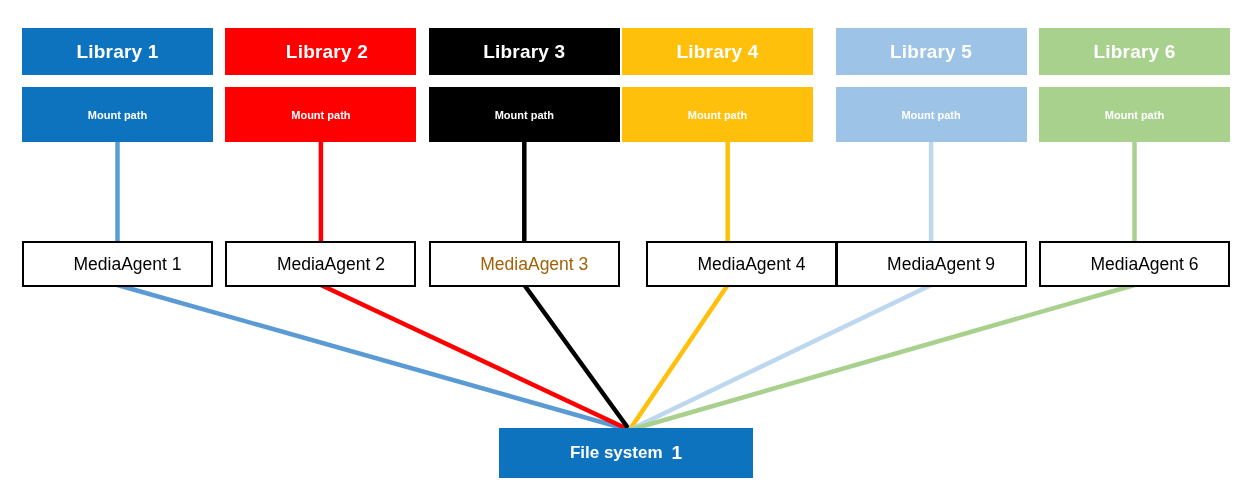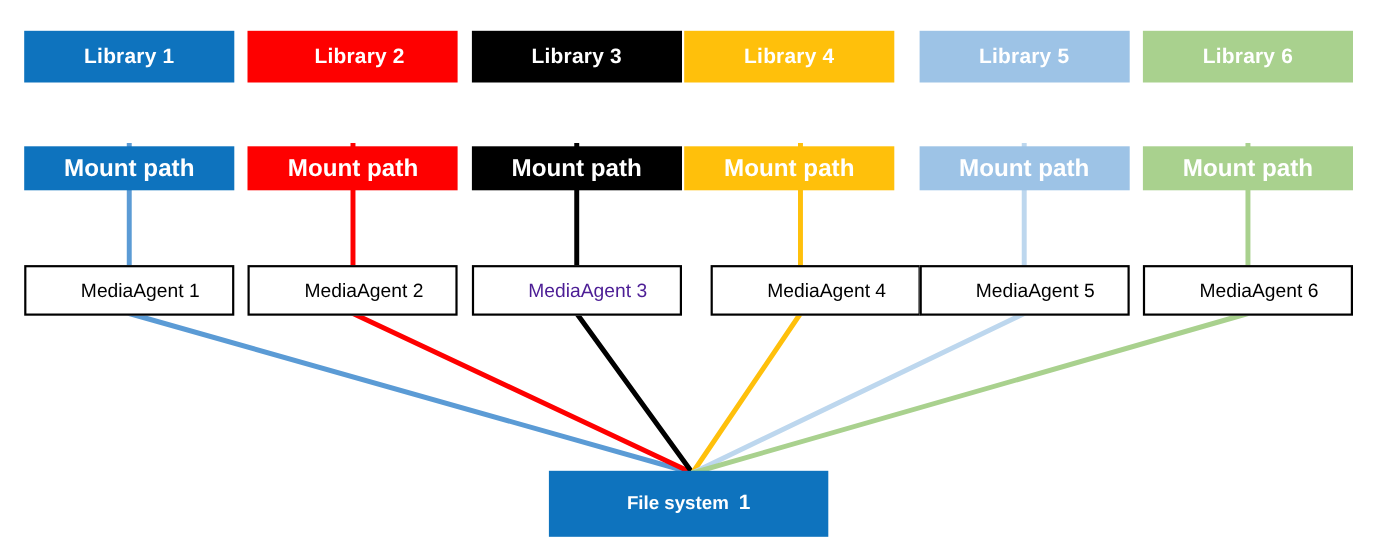--- a/index.html
+++ b/index.html
@@ -22,31 +22,31 @@
     position:absolute;left:0;width:100%;
     box-sizing:border-box;
     display:flex;align-items:center;justify-content:center;
     text-align:center;
   }
   .library-box{
     top:28px;height:47px;
     font-weight:bold;font-size:19px;letter-spacing:.2px;text-align:center;
   }
   .mount-box{
-    top:87px;height:40px;
-    font-weight:bold;font-size:22px;margin-top:46px;
+    top:87px;height:55px;
+    font-weight:bold;font-size:11px;
   }
   .agent-box{
     top:241px;height:46px;
     font-size:17.5px;
     border:2px solid #000;
     padding-left:20px;
   }
   .file-box{
-    position:absolute;left:499px;top:428px;width:254px;height:60px;
+    position:absolute;left:499px;top:428px;width:254px;height:50px;
     z-index:2;
     display:flex;align-items:center;justify-content:center;
     font-weight:bold;font-size:17px;
   }
   .file-number{
     font-size:19px;
     margin-left:9px;
   }
 </style>
 </head>
@@ -98,21 +98,21 @@
       </div>
     </div>
 
     <div class="column" style="left: 428.8px;">
       <div class="box library-box" style="background: rgb(0, 0, 0); color: rgb(255, 255, 255);">
         <span>Library 3</span>
       </div>
       <div class="box mount-box" style="background: rgb(0, 0, 0); color: rgb(255, 255, 255);">
         <span>Mount path</span>
       </div>
-      <div class="box agent-box" style="background: rgb(255, 255, 255); border-color: rgb(0, 0, 0); color: #4c1d95;">
+      <div class="box agent-box" style="background: rgb(255, 255, 255); border-color: rgb(0, 0, 0); color: #a16207;">
         <span>MediaAgent 3</span>
       </div>
     </div>
 
     <div class="column" style="left: 622px;">
       <div class="box library-box" style="background: rgb(255, 192, 11); color: rgb(255, 255, 255);">
         <span>Library 4</span>
       </div>
       <div class="box mount-box" style="background: rgb(255, 192, 11); color: rgb(255, 255, 255);">
         <span>Mount path</span>
@@ -123,21 +123,21 @@
     </div>
 
     <div class="column" style="left: 835.6px;">
       <div class="box library-box" style="background: rgb(157, 195, 230); color: rgb(255, 255, 255);">
         <span>Library 5</span>
       </div>
       <div class="box mount-box" style="background: rgb(157, 195, 230); color: rgb(255, 255, 255);">
         <span>Mount path</span>
       </div>
       <div class="box agent-box" style="background: rgb(255, 255, 255); border-color: rgb(0, 0, 0); color: rgb(0, 0, 0);">
-        <span>MediaAgent 5</span>
+        <span>MediaAgent 9</span>
       </div>
     </div>
 
     <div class="column" style="left: 1039px;">
       <div class="box library-box" style="background: rgb(169, 209, 142); color: rgb(255, 255, 255);">
         <span>Library 6</span>
       </div>
       <div class="box mount-box" style="background: rgb(169, 209, 142); color: rgb(255, 255, 255);">
         <span>Mount path</span>
       </div>

